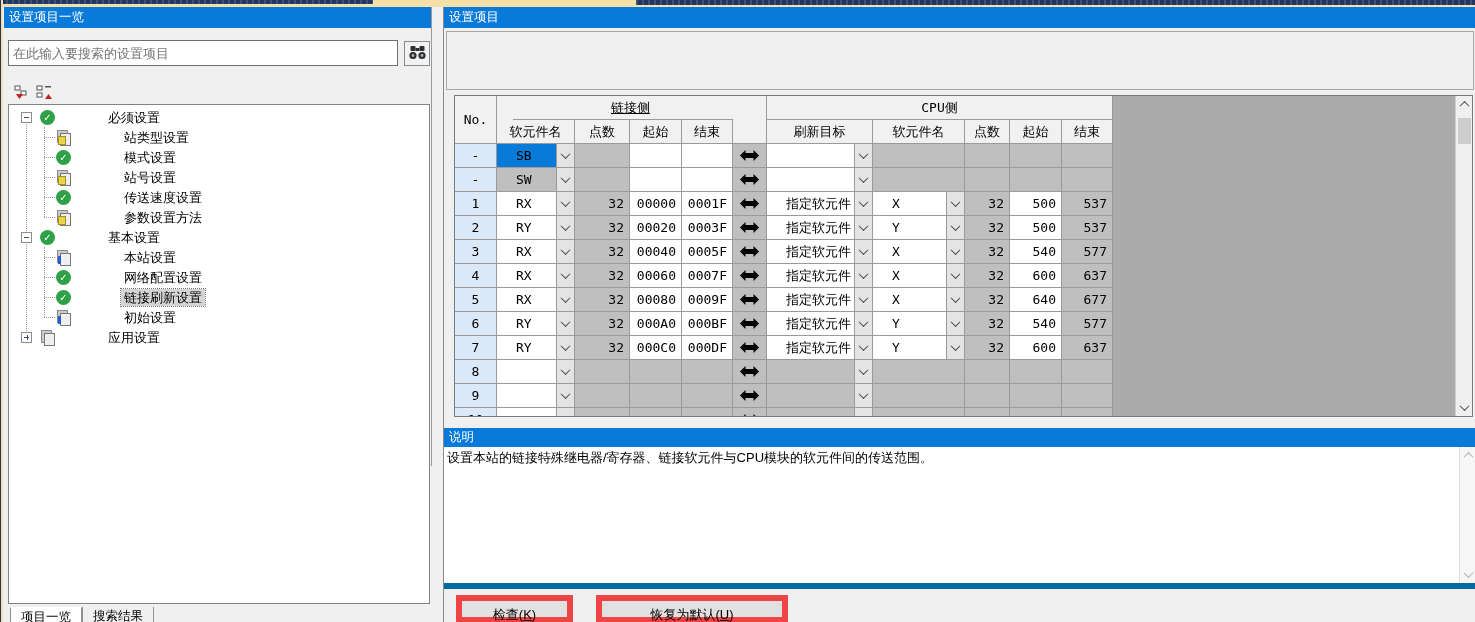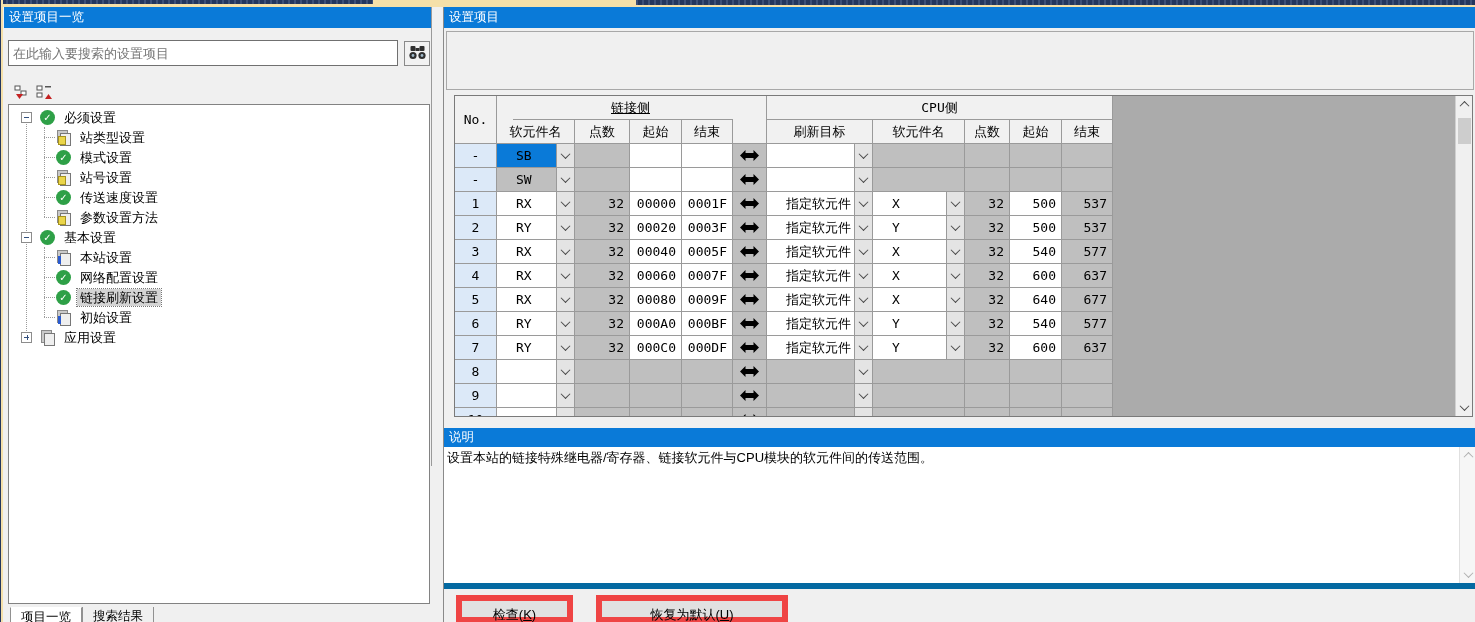--- a/index.html
+++ b/index.html
@@ -48,21 +48,21 @@
   .i-check::after{content:"✓";}
   .i-doc::before,.i-folder::before{content:"";position:absolute;left:1px;top:0;width:9px;height:11px;
     background:#c9c9c9;border:1px solid #8a8a8a;}
   .i-doc::after,.i-folder::after{content:"";position:absolute;left:4px;top:3px;width:9px;height:11px;
     background:#efefef;border:1px solid #777;}
   .i-doc .chip{position:absolute;left:2px;bottom:0;width:6px;height:7px;background:#ead54a;border:1px solid #a5921e;z-index:2;}
   .i-chart::before{content:"";position:absolute;left:1px;top:0;width:9px;height:11px;background:#c9c9c9;border:1px solid #8a8a8a;}
   .i-chart::after{content:"";position:absolute;left:4px;top:3px;width:9px;height:11px;background:#efefef;border:1px solid #777;}
   .i-chart .bars{position:absolute;left:2px;bottom:1px;width:3px;height:8px;background:#2a5bd0;
     box-shadow:4px 2px 0 -2px #d03030;z-index:2;}
-  .tree-label{padding:0 3px;line-height:17px;}
+  .tree-label{padding:0 3px;line-height:17px;margin-left:44px;}
   .tree-item.selected .tree-label{background:#d4d4d4;outline:1px dotted #777;}
   .left-tabs{position:absolute;left:6px;top:600px;height:22px;display:flex;}
   .ltab{height:22px;line-height:18px;padding:0 10px;border:1px solid #919191;border-top:none;
     background:#f0f0f0;font-size:12.5px;}
   .ltab.active{background:#fff;border-top:1px solid #fff;}
 
   
   .right-panel{position:absolute;left:443px;top:7px;width:1032px;height:615px;background:#f0f0f0;
     border-left:1px solid #8a8a8a;box-sizing:border-box;}
   .empty-box{position:absolute;left:2px;top:24px;width:1028px;height:59px;box-sizing:border-box;

